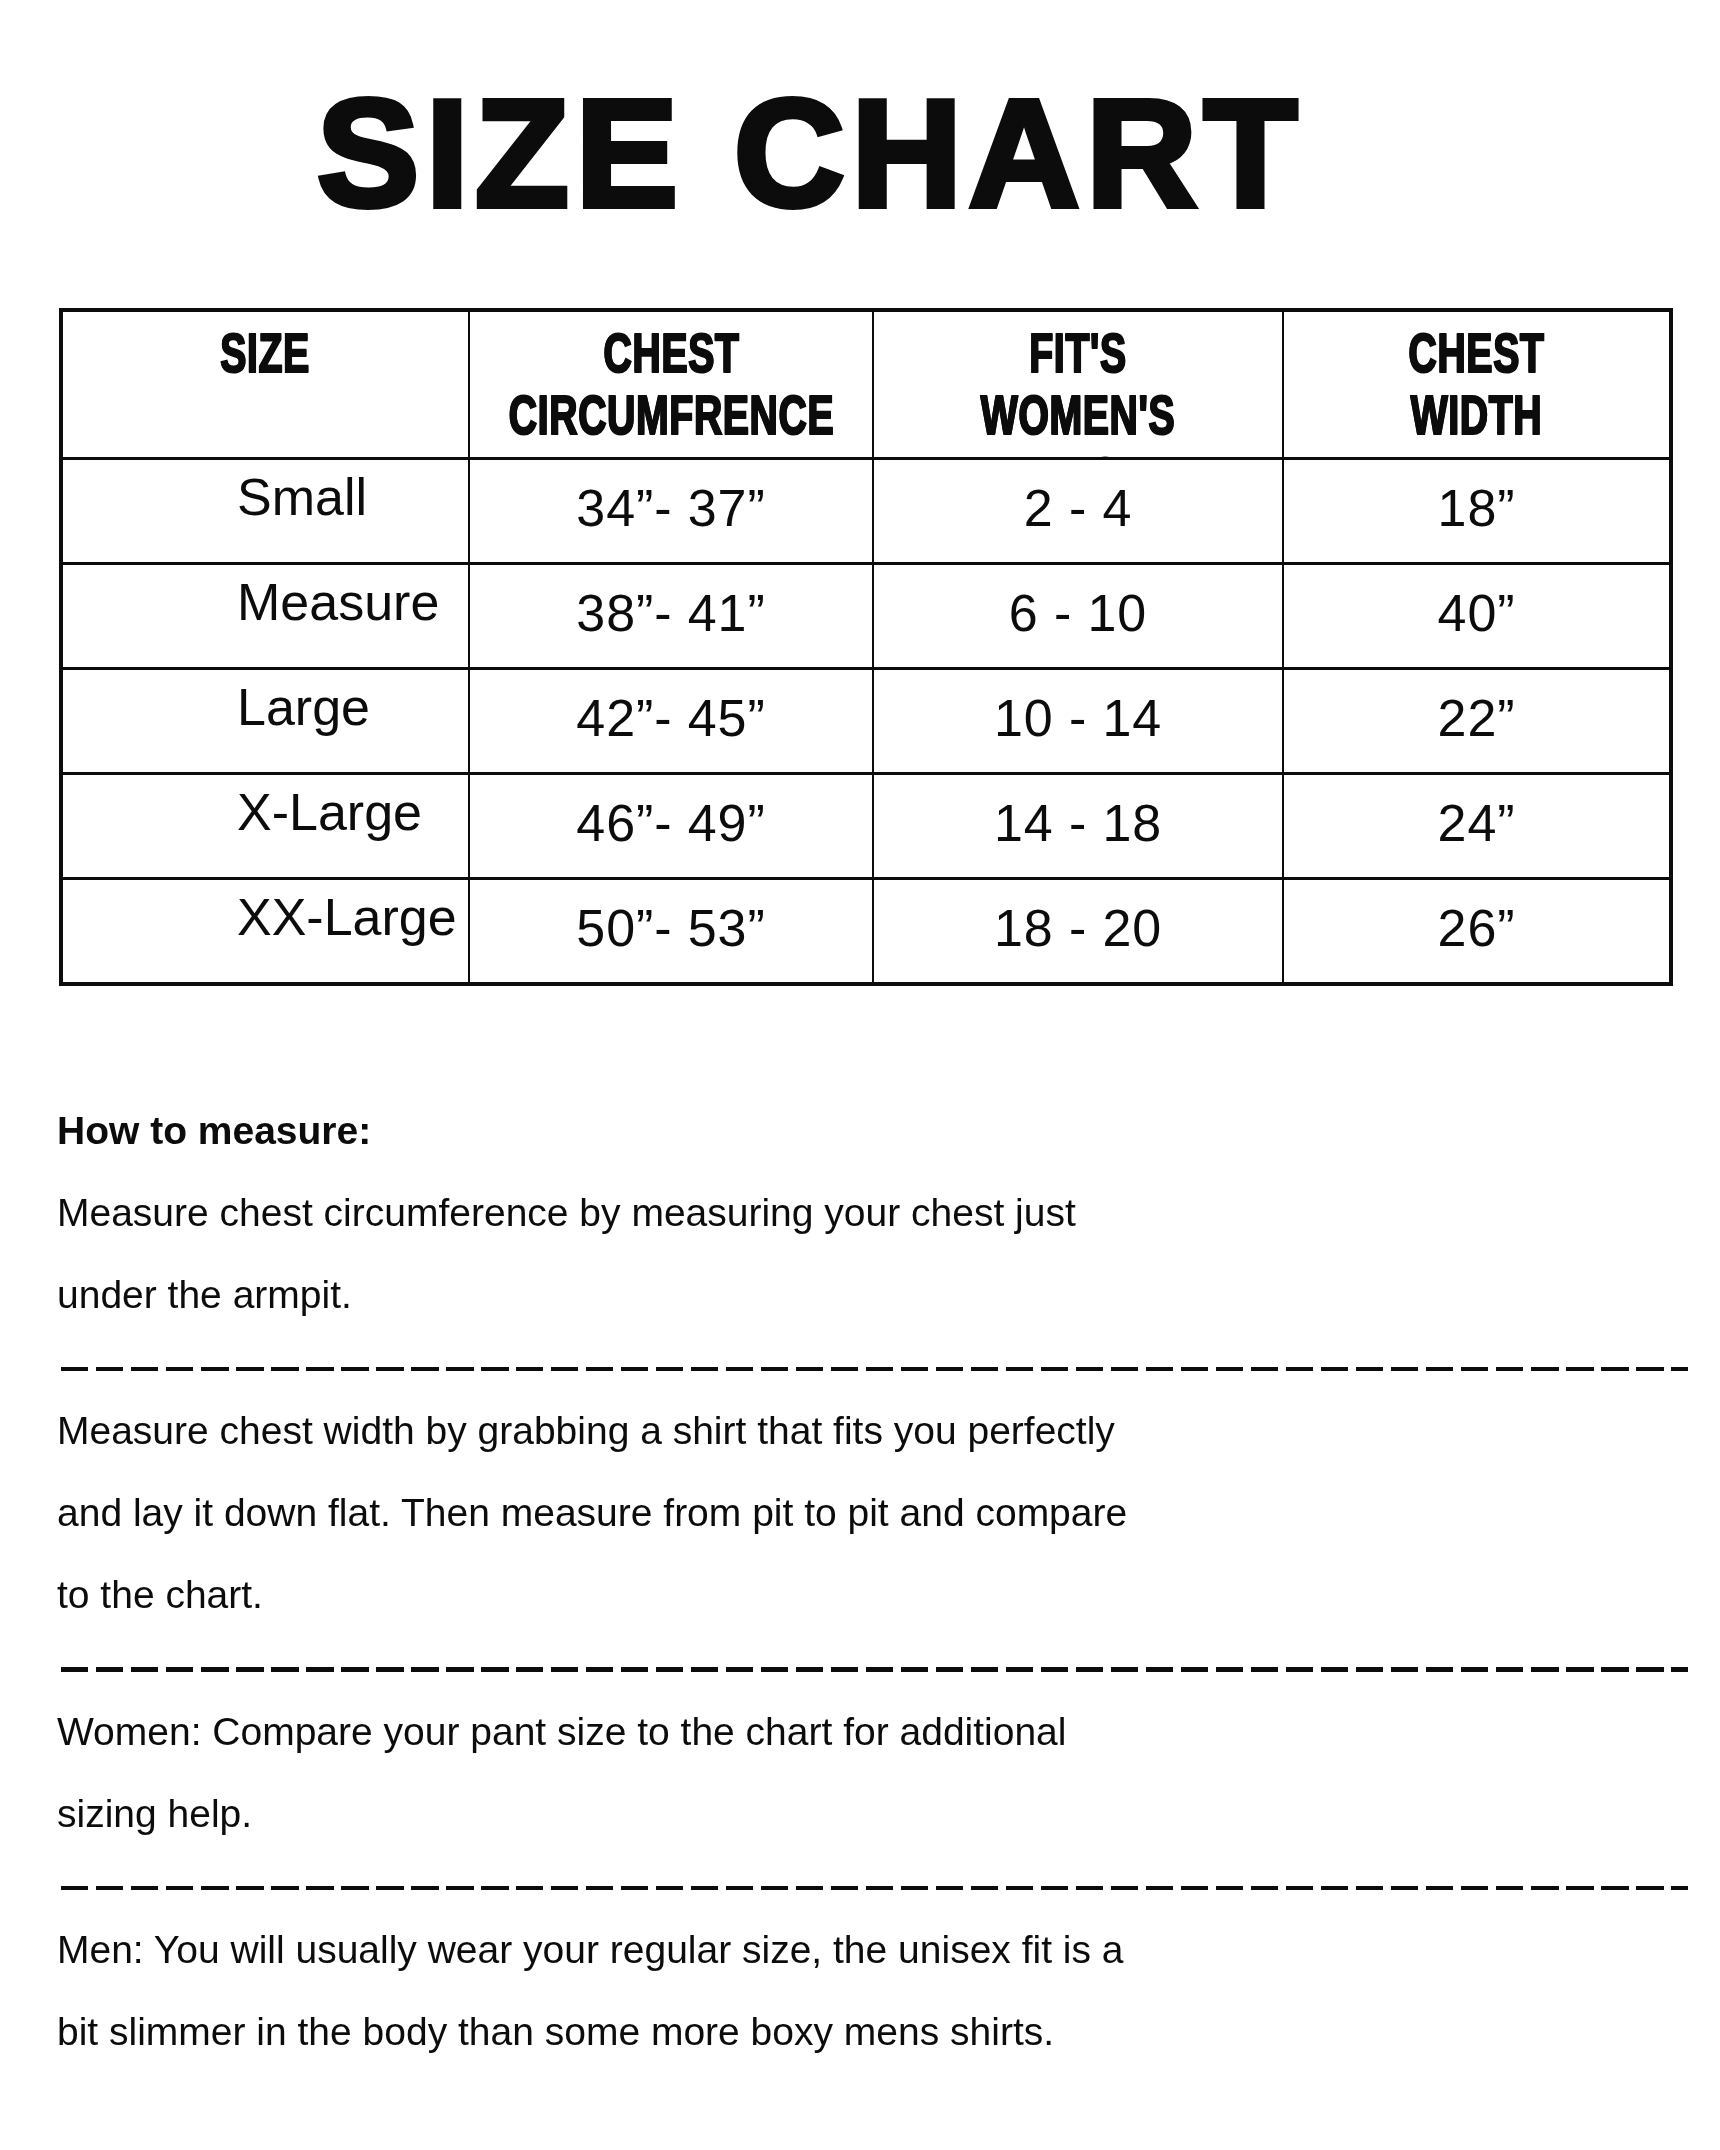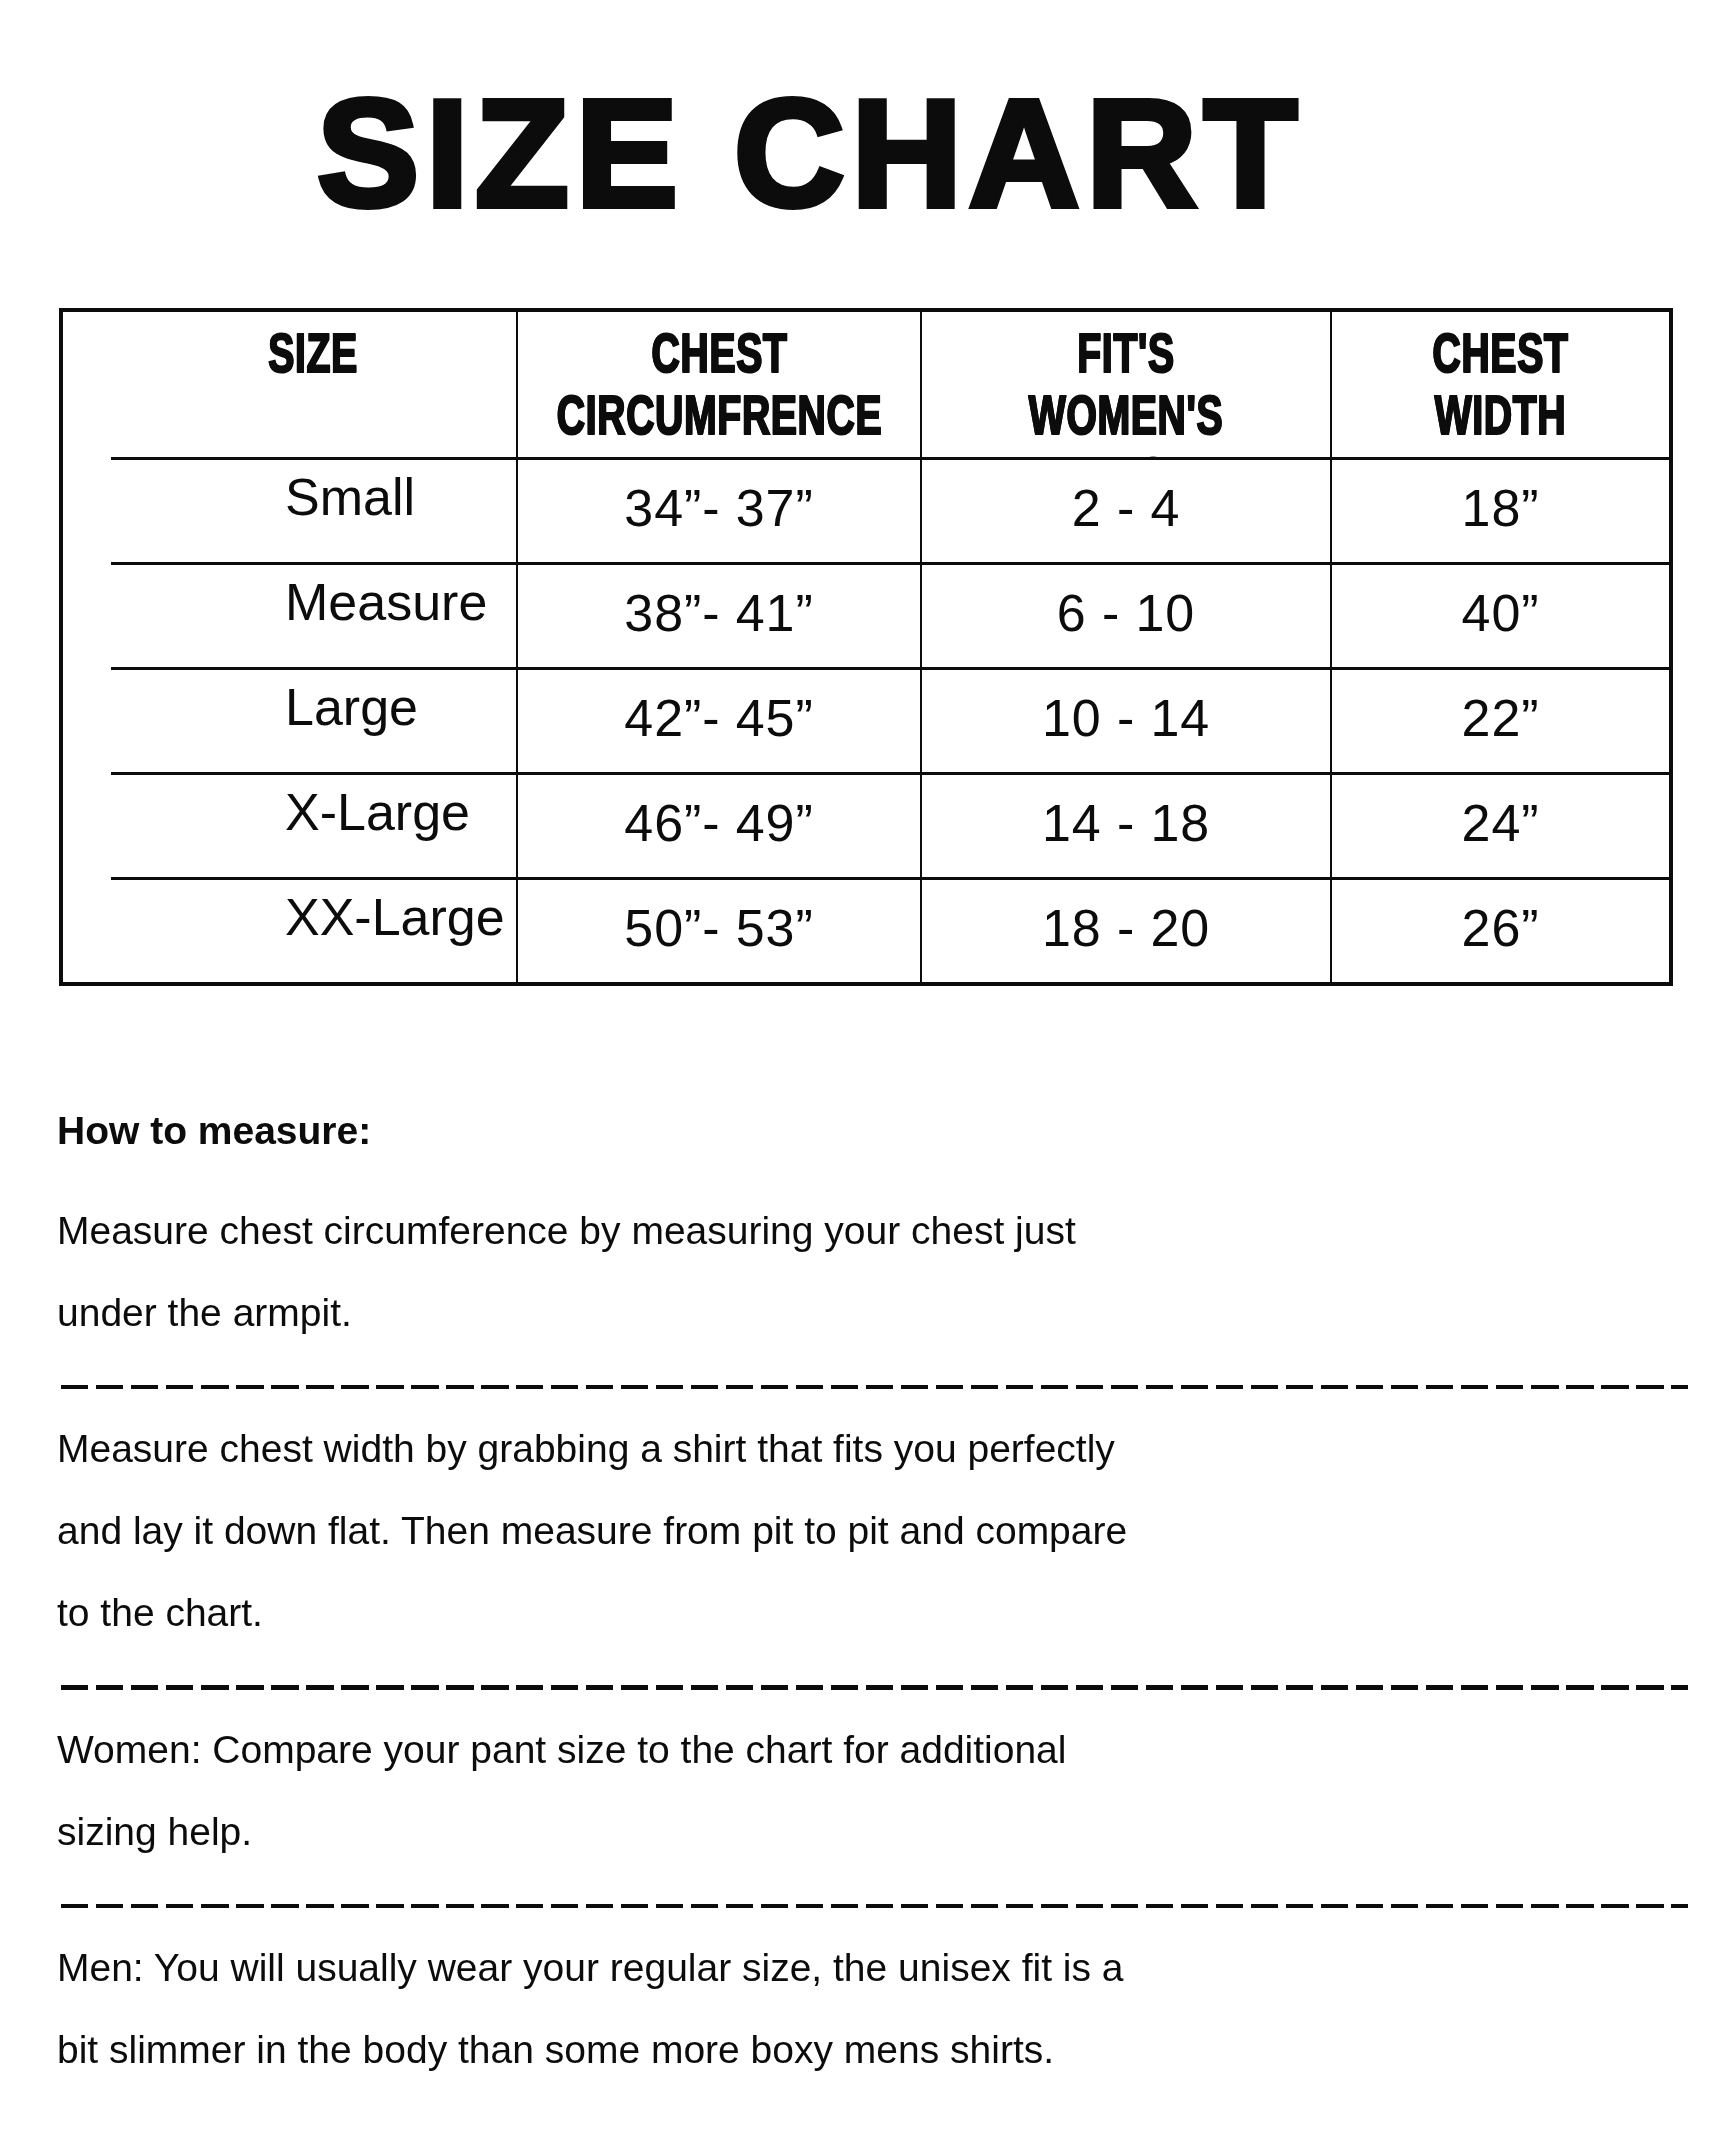--- a/index.html
+++ b/index.html
@@ -30,21 +30,20 @@
     white-space:nowrap;
   }
 
   
   .size-table {
     position:absolute;
     left:59px; top:308px;
     width:1614px;
     border:4.3px solid #0c0c0c;
     background:#fff;
-    padding-left:48px;
   }
   .trow {
     display:grid;
     grid-template-columns:405px 404px 410px auto;
   }
   .trow + .trow { border-top:3.4px solid #0c0c0c; }
   .trow.header { height:145px; }
   .trow.data   { height:105px; }
 
   .cell {
@@ -89,21 +88,21 @@
 
   
   .notes {
     position:absolute;
     left:57px; top:1090px;
     width:1631px;
     font-size:39px;
     line-height:82px;
   }
   .notes .heading { font-weight:bold; }
-  .notes .para { white-space:pre-line;margin-top:18px; }
+  .notes .para { white-space:pre-line; }
   .divider {
     height:4.3px;
     margin:31px 0 19px 4.3px;
     background:repeating-linear-gradient(90deg,
       #0c0c0c 0px, #0c0c0c 27.5px,
       transparent 27.5px, transparent 35px);
   }
 </style>
 </head>
 <body>

